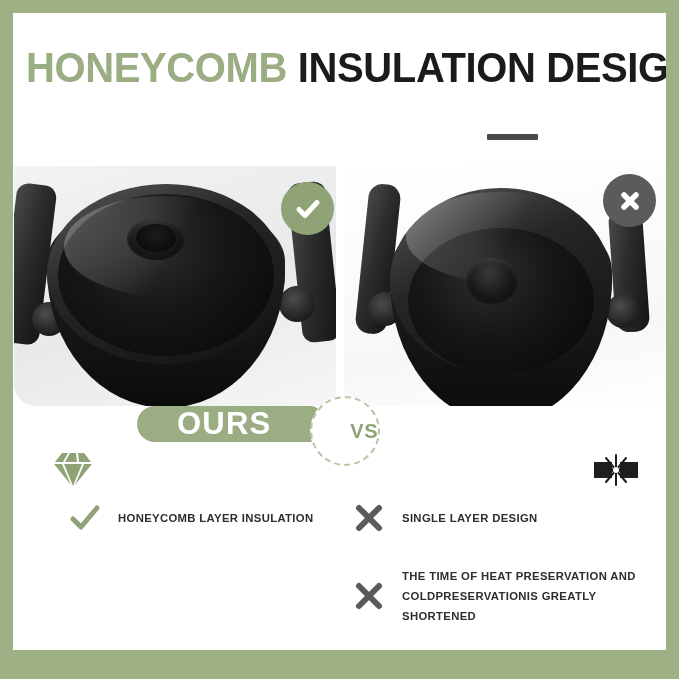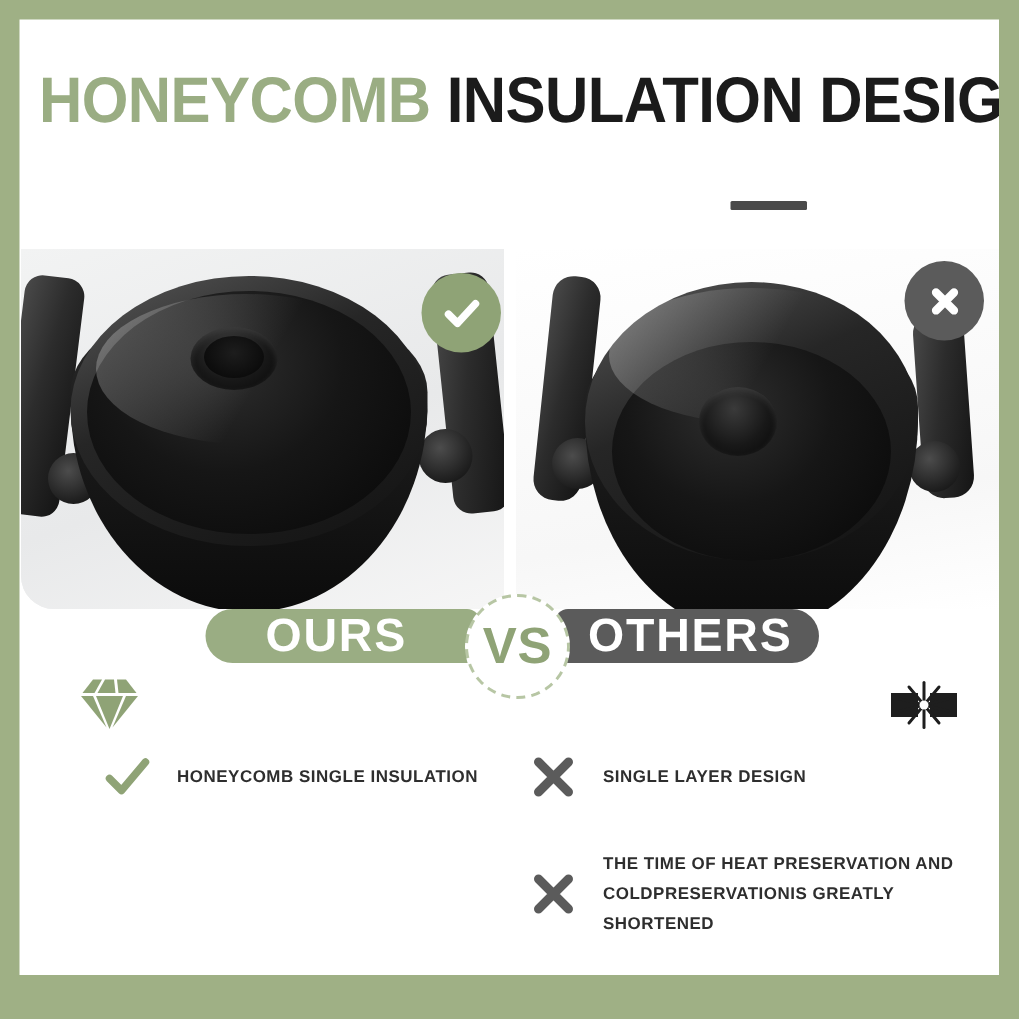--- a/index.html
+++ b/index.html
@@ -155,23 +155,23 @@
     padding-left: 22px;
     box-sizing: border-box;
   }
   .vs-badge {
     position: absolute;
     left: 310px; top: 396px;
     width: 70px; height: 70px;
     border-radius: 50%;
     background: #ffffff;
     border: 2px dashed #b7c6a4;
-    display: flex; align-items: center; justify-content: center;
+    display: flex; align-items: center; justify-content: flex-end;
     color: #8fa376;
-    font-size: 34px;
+    font-size: 20px;
     font-weight: bold;
     letter-spacing: 0.5px;
     box-sizing: border-box;
   }
 
   
   .feat-icon { position: absolute; }
   .icon-diamond { left: 52px;  top: 450px; }
   .icon-broken  { left: 592px; top: 450px; }
 
@@ -251,23 +251,20 @@
         <svg width="30" height="30" viewBox="0 0 30 30">
           <path d="M9 9 L21 21 M21 9 L9 21" fill="none" stroke="#ffffff" stroke-width="5.5" stroke-linecap="round"></path>
         </svg>
       </div>
     </div>
 
     <div class="pill pill-ours" style="left:124px; top:393px;">
       <span>OURS</span>
     </div>
 
-    <div class="pill pill-others" style="left:357px; top:393px;">
-      <span>OTHERS</span>
-    </div>
 
     <div class="vs-badge" style="left:297px; top:383px;">
       <span>VS</span>
     </div>
 
     <div class="feat-icon icon-diamond" style="left:39px; top:437px;">
       <svg width="42" height="38" viewBox="0 0 42 38">
         <g fill="#8fa376">
           <path d="M3 12 L10 3 L16 3 L11 12 Z"></path>
           <path d="M13 12 L18 3 L24 3 L25 12 Z"></path>
@@ -296,21 +293,21 @@
             <path d="M24 17 L40 21"></path>
         </g>
         <circle cx="24" cy="17" r="3" fill="#ffffff"></circle>
       </svg>
     </div>
 
     <div class="frow col-left row-1" style="left:55px; top:488px;">
       <svg class="mark" viewBox="0 0 34 34">
         <path d="M5 18 L13 26 L29 7" fill="none" stroke="#8fa376" stroke-width="5" stroke-linecap="round" stroke-linejoin="round"></path>
       </svg>
-      <div class="ftext">HONEYCOMB SINGLE INSULATION</div>
+      <div class="ftext">HONEYCOMB LAYER INSULATION</div>
     </div>
 
 
     <div class="frow col-right row-2" style="left:339px; top:553px;">
       <svg class="mark" viewBox="0 0 34 34">
         <path d="M7 7 L27 27 M27 7 L7 27" fill="none" stroke="#5b5b5b" stroke-width="6" stroke-linecap="round"></path>
       </svg>
       <div class="ftext">THE TIME OF HEAT PRESERVATION AND
 COLDPRESERVATIONIS GREATLY SHORTENED</div>
     </div>

